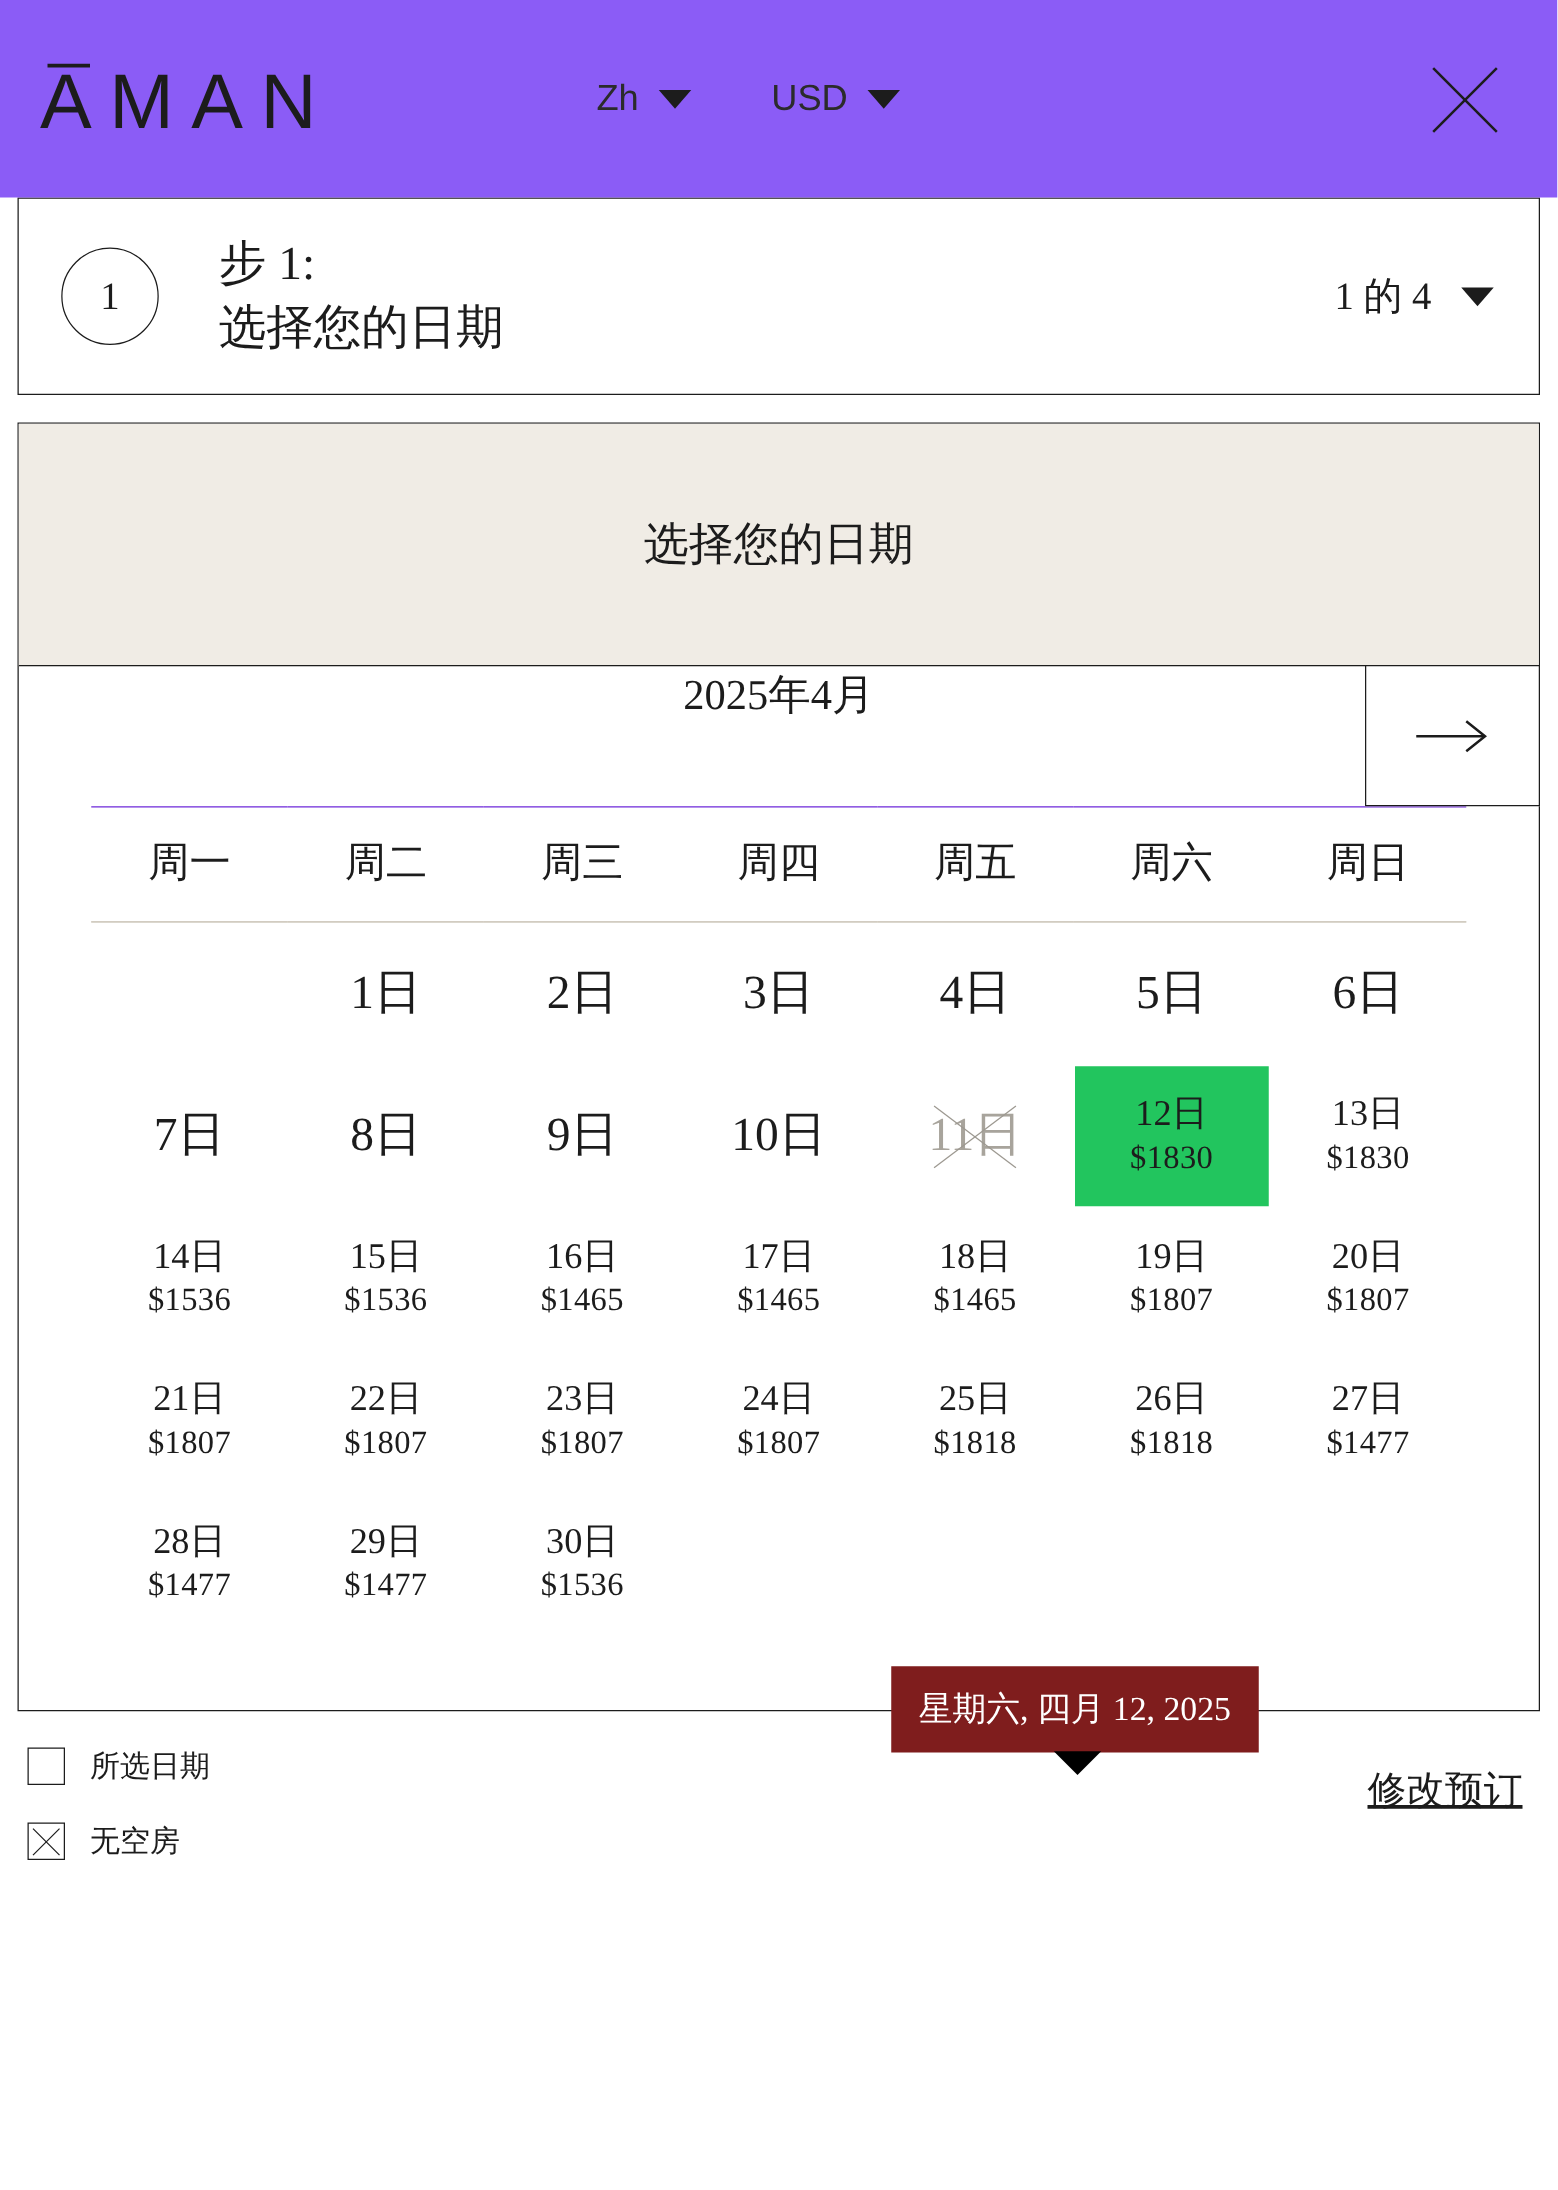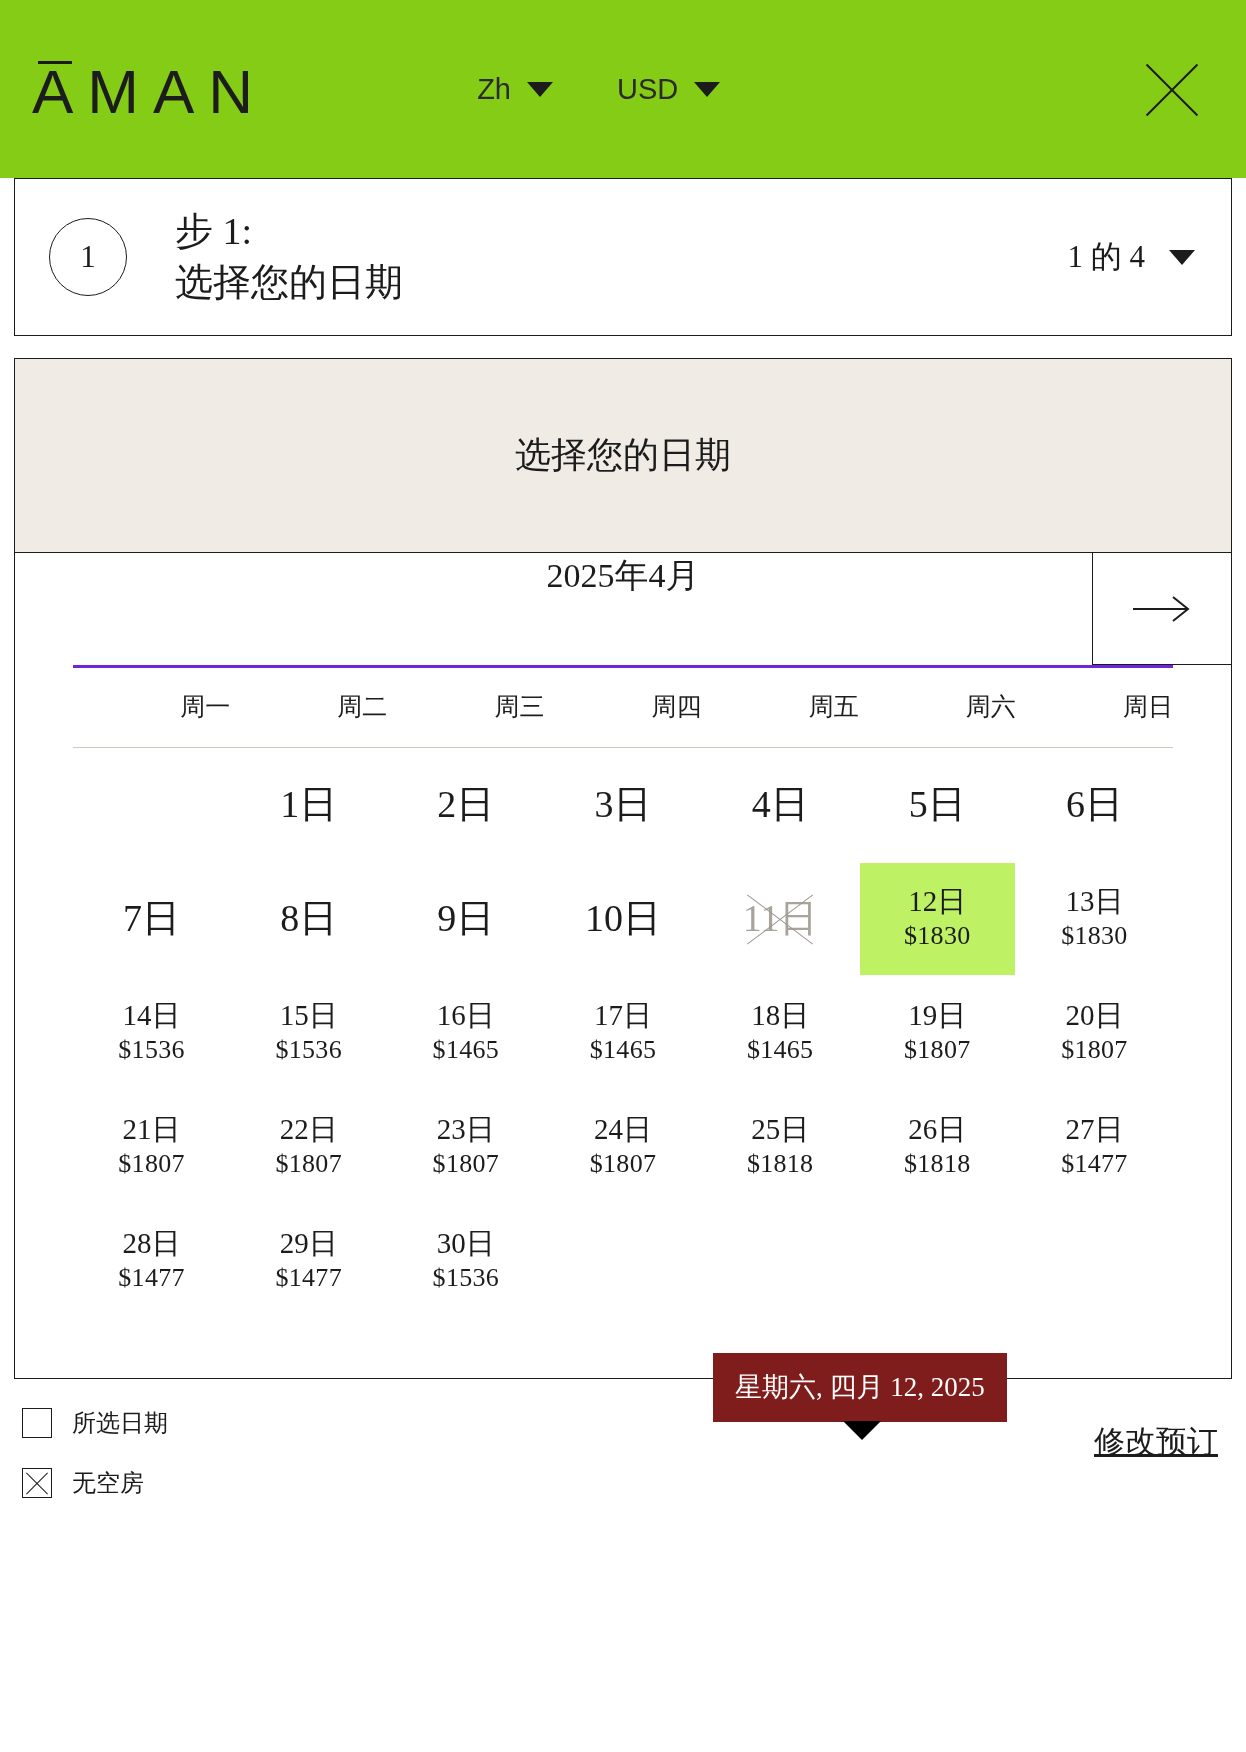--- a/index.html
+++ b/index.html
@@ -10,22 +10,22 @@
   body {
     width: 1246px;
     height: 1752px;
     font-family: "Liberation Serif", serif;
     color: #1c1c1c;
     overflow: hidden;
   }
 
   
   .header {
-    background: #84cc16;
-    height: 178px;
+    background: #8b5cf6;
+    height: 158px;
     display: flex;
     align-items: center;
     padding: 0 28px 0 32px;
     position: relative;
   }
   .brand {
     font-family: "Liberation Sans", sans-serif;
     font-size: 62px;
     letter-spacing: 14px;
     font-weight: 400;
@@ -143,47 +143,47 @@
     border: 1px solid #1c1c1c;
     background: #fff;
     display: flex; align-items: center; justify-content: center;
     cursor: pointer;
   }
   .arrow-svg { width: 62px; height: 34px; }
 
   .cal-wrap { padding: 0 58px 60px 58px; }
   table.cal { width: 100%; border-collapse: collapse; }
   table.cal thead th {
-    font-size: 25px;
+    font-size: 33px;
     font-weight: normal;
     padding: 22px 0 24px 0;
-    border-top: 3px solid #6d28d9;
+    border-top: 1px solid #6d28d9;
     border-bottom: 1px solid #cfc9bd;
-    text-align: right;
+    text-align: center;
   }
   table.cal td {
     width: 14.28%;
     height: 114px;
     text-align: center;
     vertical-align: middle;
     position: relative;
   }
   .day-big { font-size: 38px; line-height: 1.05; }
   .day-sm { font-size: 29px; line-height: 1.08; }
   .price { font-size: 26px; margin-top: 4px; letter-spacing: .3px; }
   .cell-inner {
     display: inline-flex;
     flex-direction: column;
     align-items: center;
     justify-content: center;
     width: 100%;
     height: 100%;
     cursor: pointer;
   }
-  .selected .cell-inner { background: #bef264; }
+  .selected .cell-inner { background: #22c55e; }
   .unavailable .cell-inner { color: #a8a49c; cursor: default; }
   .strike-x {
     position: absolute;
     left: 50%; top: 50%;
     transform: translate(-50%,-50%);
     width: 82px; height: 62px;
     pointer-events: none;
   }
   .strike-x span {
     position: absolute;

